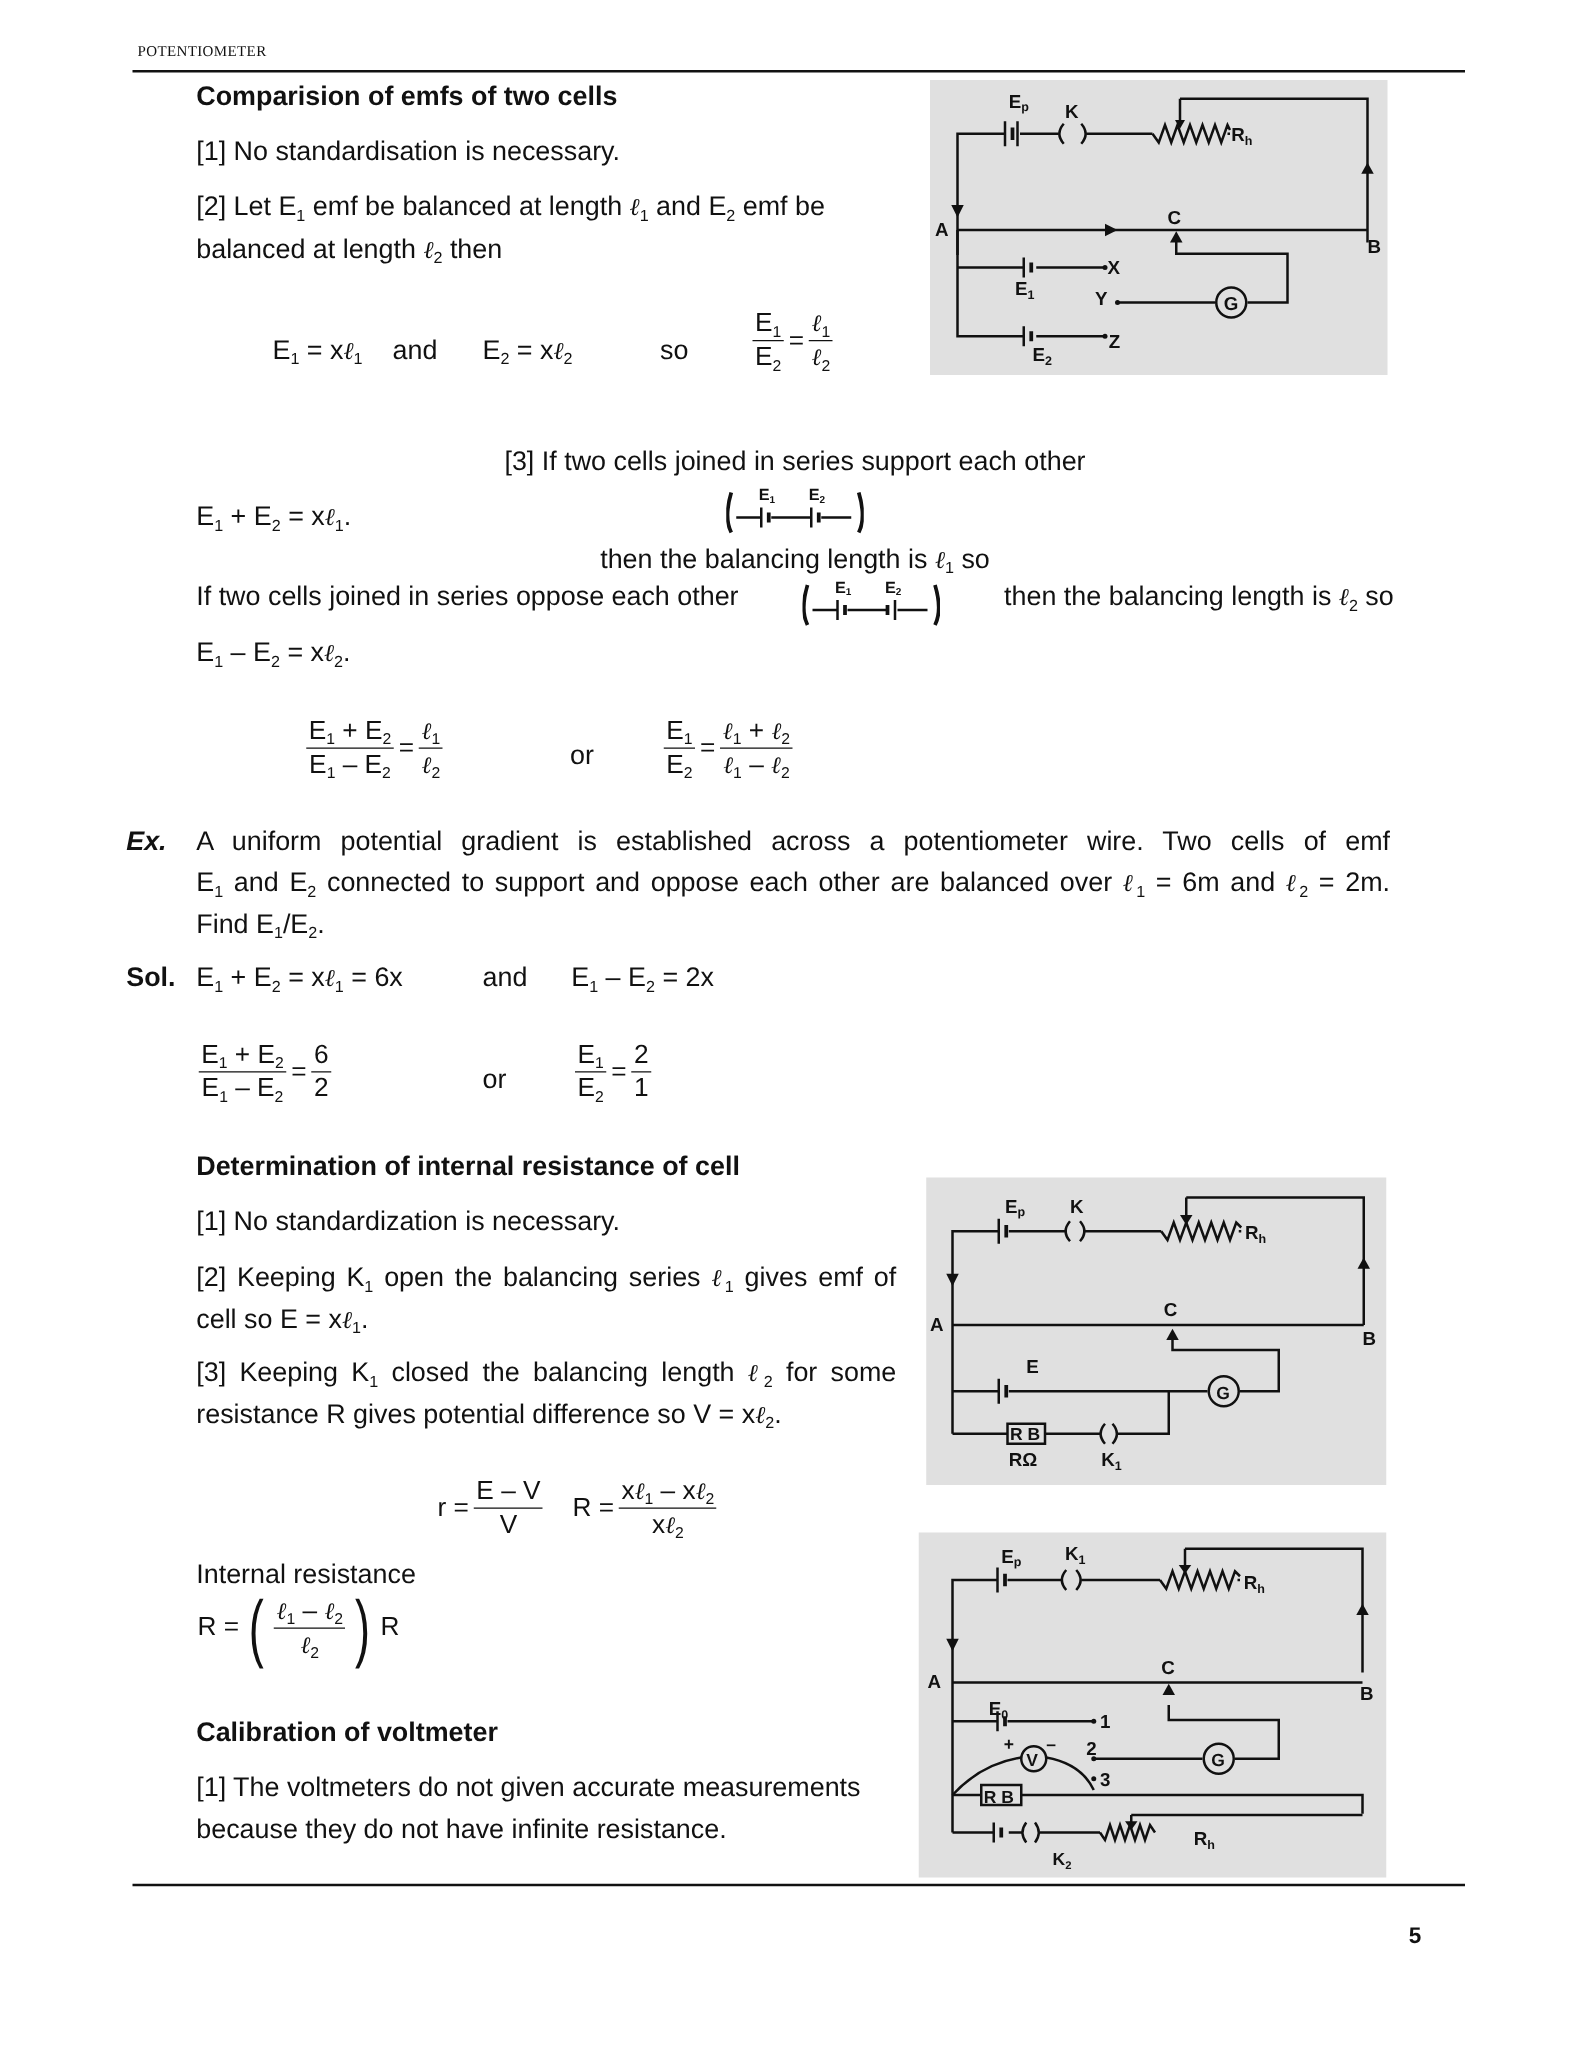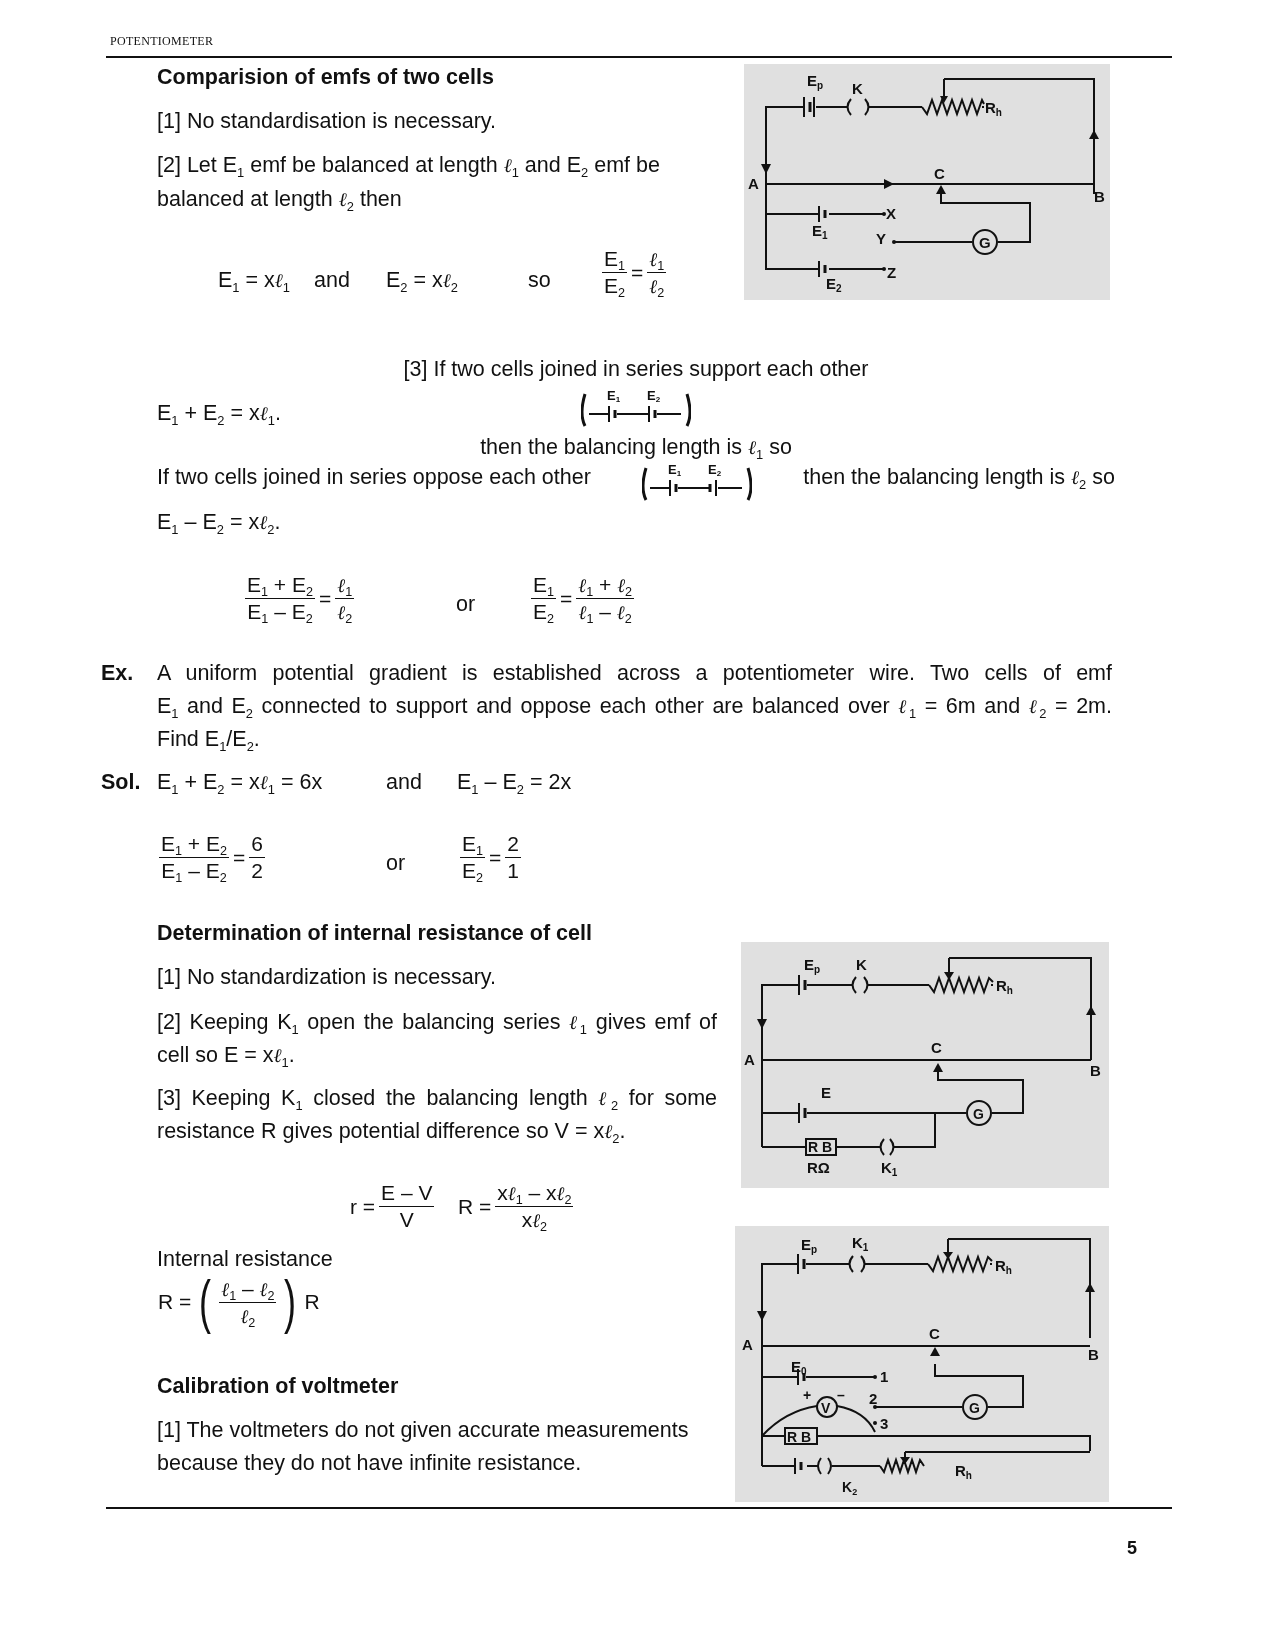--- a/index.html
+++ b/index.html
@@ -143,21 +143,21 @@
 <div class="abs eq" style="left:531px; top:572px;">
   <span class="frac">
       <span class="num">E<sub>1</sub></span>
       <span class="den">E<sub>2</sub></span>
     </span>=<span class="frac">
       <span class="num"><span class="ell">ℓ</span><sub>1</sub> + <span class="ell">ℓ</span><sub>2</sub></span>
       <span class="den"><span class="ell">ℓ</span><sub>1</sub> – <span class="ell">ℓ</span><sub>2</sub></span>
     </span>
 </div>
 
-<div class="abs txt bold" style="left:101px; top:656px;">Ex.</div>
+<div class="abs txt bold" style="left:101px; top:656px;font-style:italic;">Ex.</div>
 <div class="abs txt" style="left:157px; top:656px; width:955px; text-align:justify; text-align-last:justify;">A uniform potential gradient is established across a potentiometer wire. Two cells of emf</div>
 <div class="abs txt" style="left:157px; top:689px; width:955px; text-align:justify; text-align-last:justify;">
   <span>E</span><sub>1</sub><span> and E</span><sub>2</sub><span> connected to support and oppose each other are balanced over </span><span class="ell">ℓ</span><sub>1</sub><span> = 6m and </span><span class="ell">ℓ</span><sub>2</sub><span> = 2m.</span>
 </div>
 <div class="abs txt" style="left:157px; top:722px;">Find E<sub>1</sub>/E<sub>2</sub>.</div>
 
 <div class="abs txt bold" style="left:101px; top:765px;">Sol.</div>
 <div class="abs txt" style="left:157px; top:765px;text-align:center;">E<sub>1</sub> + E<sub>2</sub> = x<span class="ell">ℓ</span><sub>1</sub> = 6x</div>
 <div class="abs txt" style="left:386px; top:765px;">and</div>
 <div class="abs txt" style="left:457px; top:765px;">E<sub>1</sub> – E<sub>2</sub> = 2x</div>

